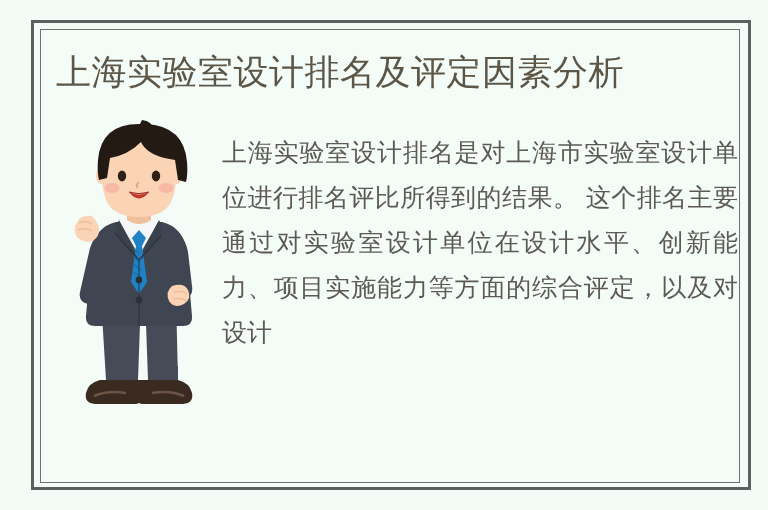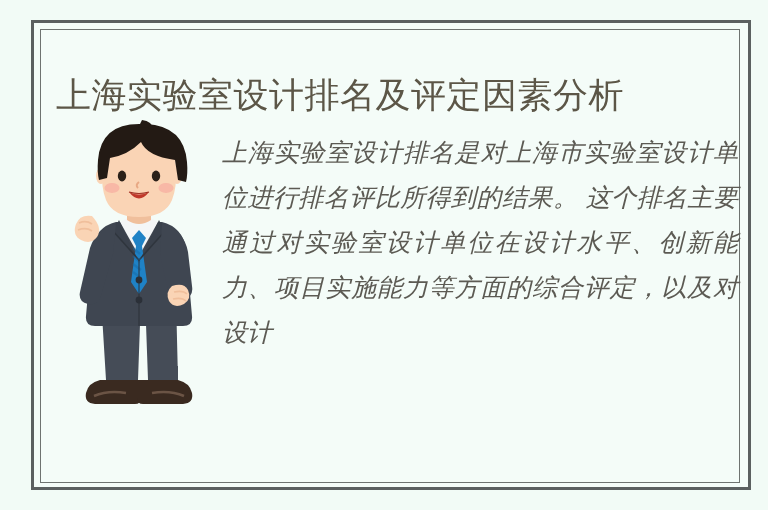--- a/index.html
+++ b/index.html
@@ -40,42 +40,41 @@
     height: 454px;
     border: 1.5px solid #6e7370;
     box-sizing: border-box;
     background: transparent;
   }
 
   
   #title {
     position: absolute;
     left: 56px;
-    top: 72px;
+    top: 49px;
     width: 672px;
     font-size: 35px;
     line-height: 46px;
     color: #5c5647;
     letter-spacing: 0.5px;
     white-space: nowrap;
   }
 
   
   #body-text {
     position: absolute;
     left: 222px;
     top: 130px;
     width: 516px;
     font-size: 25px;
     line-height: 45px;
     color: #5c5a53;
     text-align: justify;
     text-justify: inter-ideograph;
     letter-spacing: 0px;
-    font-style: italic;
   }
 
   
   #illustration {
     position: absolute;
     left: 54px;
     top: 118px;
     width: 170px;
     height: 300px;
   }

